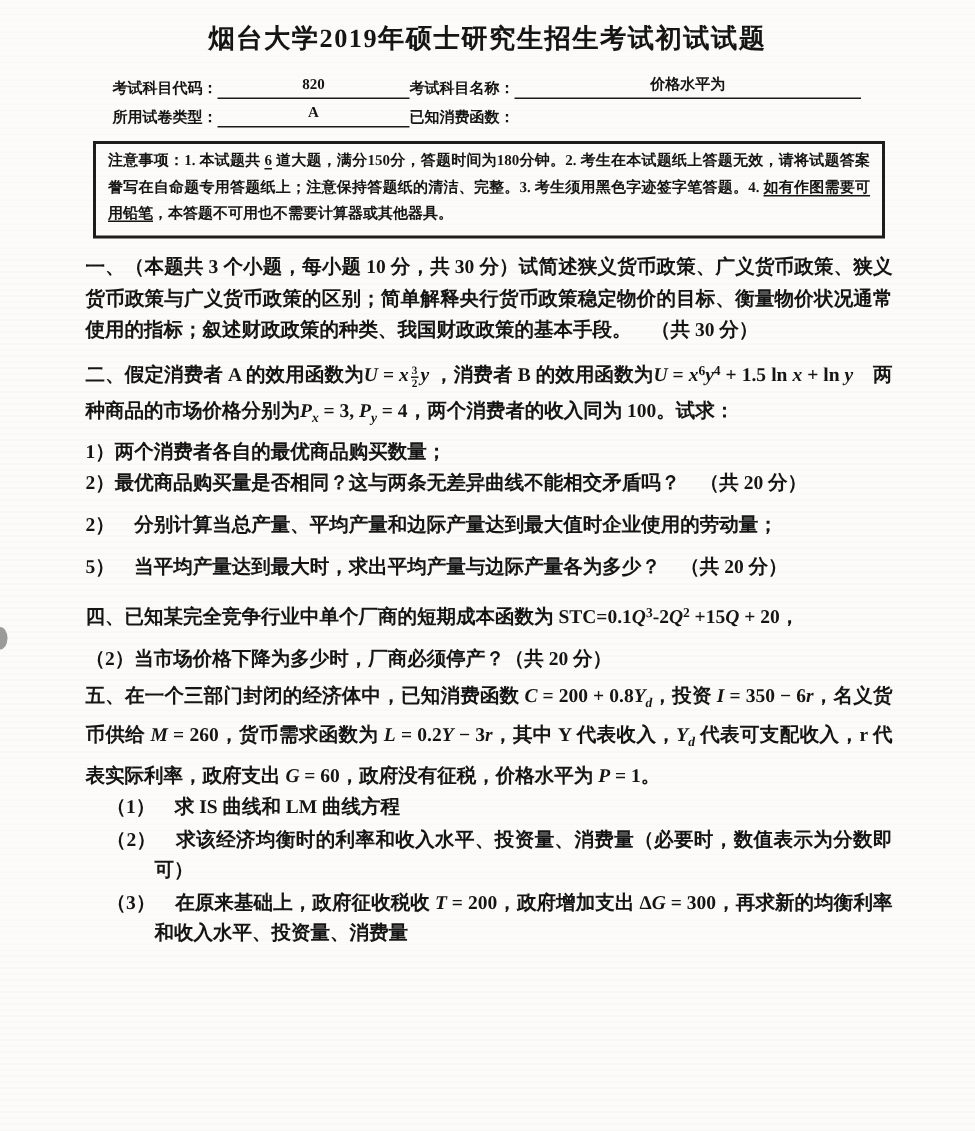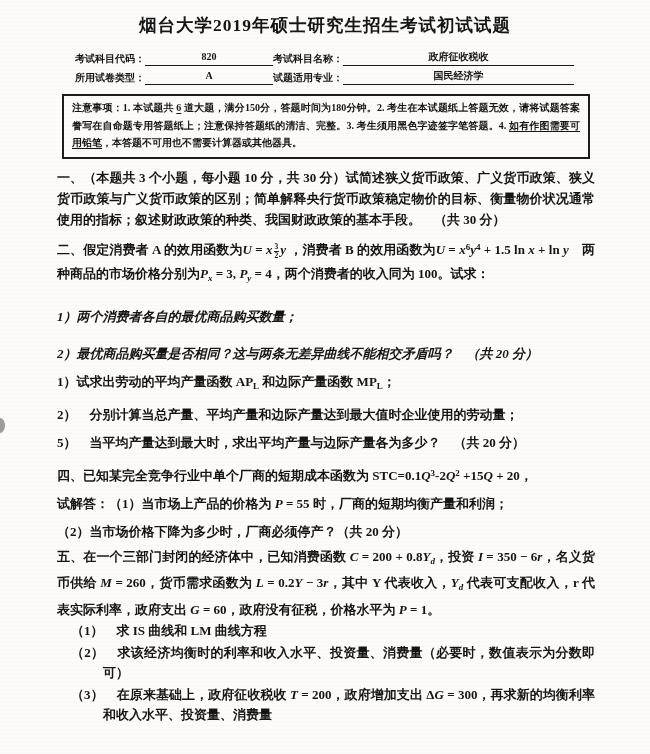--- a/index.html
+++ b/index.html
@@ -32,21 +32,21 @@
     border:2px solid #1d1d1d; padding:3px 8px 5px;
     font-size:10px; font-weight:700; line-height:17.5px; text-align:justify;
   }
   .body { margin:8px 55px 0 57px; font-size:13px; font-weight:600; }
   .body p { margin:0; line-height:21px; text-align:justify; }
   section { display:block; }
   .q1 { margin-top:2px; }
   .q1 p { line-height:21px; }
   .q2 { margin-top:5px; }
   .q2 .intro { line-height:24px; }
-  .q2 .s { margin-top:16px;font-style:italic; }
+  .q2 .s { margin-top:0; }
   .q3 { margin-top:6px; }
   .q3 .intro { line-height:24px; }
   .q3 .s { margin-top:7px; }
   .q4 { margin-top:10px; }
   .q4 .s { margin-top:7px; }
   .q5 { margin-top:4px; }
   .q5 .intro { line-height:21.5px; }
   .q5 .s { margin-top:1px; line-height:20.5px; margin-left:14px; padding-left:32px; text-indent:-32px; }
   .ind1 { margin-left:33px; }
   
@@ -72,27 +72,26 @@
 
 <div class="page">
 
   <h1 class="title">烟台大学2019年硕士研究生招生考试初试试题</h1>
 
   <div class="hdr">
     <div class="hrow">
       <span class="hlabel">考试科目代码：</span>
       <span class="hval w1">820</span>
       <span class="hlabel">考试科目名称：</span>
-      <span class="hval w2">政府征收税收</span>
+      <span class="hval w2">价格水平为</span>
     </div>
     <div class="hrow">
       <span class="hlabel">所用试卷类型：</span>
       <span class="hval w1">A</span>
-      <span class="hlabel">试题适用专业：</span>
-      <span class="hval w2">国民经济学</span>
+      <span class="hlabel">已知消费函数：</span>
     </div>
   </div>
 
   <div class="notice"><span>注意事项：1. 本试题共 </span><span class="u">6</span><span> 道大题，满分150分，答题时间为180分钟。2. 考生在本试题纸上答题无效，请将试题答案誊写在自命题专用答题纸上；注意保持答题纸的清洁、完整。3. 考生须用黑色字迹签字笔答题。4. </span><span class="u">如有作图需要可用铅笔</span><span>，本答题不可用也不需要计算器或其他器具。</span></div>
 
   <div class="body">
 
     <section class="q1">
       <p><span>一、（本题共 3 个小题，每小题 10 分，共 30 分）试简述狭义货币政策、广义货币政策、狭义货币政策与广义货币政策的区别；简单解释央行货币政策稳定物价的目标、衡量物价状况通常使用的指标；叙述财政政策的种类、我国财政政策的基本手段。　（共 30 分）</span></p>
     </section>
@@ -100,28 +99,26 @@
     <section class="q2">
       <p class="intro"><span>二、假定消费者 A 的效用函数为</span><span class="m">U</span><span class="mr"> = </span><span class="m">x</span><span class="frac">
             <span>3</span>
             <span>2</span>
           </span><span class="m">y</span><span> ，消费者 B 的效用函数为</span><span class="m">U</span><span class="mr"> = </span><span class="m">x</span><span class="sup">6</span><span class="m">y</span><span class="sup">4</span><span class="mr"> + 1.5 ln </span><span class="m">x</span><span class="mr"> + ln </span><span class="m">y</span><span>　两种商品的市场价格分别为</span><span class="m">P</span><span class="subi">x</span><span class="mr"> = 3, </span><span class="m">P</span><span class="subi">y</span><span class="mr"> = 4</span><span>，两个消费者的收入同为 100。试求：</span></p>
       <p class="s"><span>1）两个消费者各自的最优商品购买数量；</span></p>
       <p class="s"><span>2）最优商品购买量是否相同？这与两条无差异曲线不能相交矛盾吗？　（共 20 分）</span></p>
     </section>
 
     <section class="q3">
-      <p class="s"><span>1）试求出劳动的平均产量函数 AP</span><span class="sub">L</span><span> 和边际产量函数 MP</span><span class="sub">L</span><span>；</span></p>
       <p class="s"><span>2）　分别计算当总产量、平均产量和边际产量达到最大值时企业使用的劳动量；</span></p>
       <p class="s"><span>5）　当平均产量达到最大时，求出平均产量与边际产量各为多少？　（共 20 分）</span></p>
     </section>
 
     <section class="q4">
       <p><span>四、已知某完全竞争行业中单个厂商的短期成本函数为 STC=0.1</span><span class="m">Q</span><span class="sup">3</span><span class="mr">-2</span><span class="m">Q</span><span class="sup">2</span><span class="mr"> +15</span><span class="m">Q</span><span class="mr"> + 20</span><span>，</span></p>
-      <p class="s"><span>试解答：（1）当市场上产品的价格为 </span><span class="m">P</span><span class="mr"> = 55 </span><span>时，厂商的短期均衡产量和利润；</span></p>
       <p class="s ind1"><span>（2）当市场价格下降为多少时，厂商必须停产？（共 20 分）</span></p>
     </section>
 
     <section class="q5">
       <p class="intro"><span>五、在一个三部门封闭的经济体中，已知消费函数 </span><span class="m">C</span><span class="mr"> = 200 + 0.8</span><span class="m">Y</span><span class="subi">d</span><span>，投资 </span><span class="m">I</span><span class="mr"> = 350 − 6</span><span class="m">r</span><span>，名义货币供给 </span><span class="m">M</span><span class="mr"> = 260</span><span>，货币需求函数为 </span><span class="m">L</span><span class="mr"> = 0.2</span><span class="m">Y</span><span class="mr"> − 3</span><span class="m">r</span><span>，其中 Y 代表收入，</span><span class="m">Y</span><span class="subi">d</span><span> 代表可支配收入，r 代表实际利率，政府支出 </span><span class="m">G</span><span class="mr"> = 60</span><span>，政府没有征税，价格水平为 </span><span class="m">P</span><span class="mr"> = 1</span><span>。</span></p>
       <p class="s"><span>（1）　求 IS 曲线和 LM 曲线方程</span></p>
       <p class="s"><span>（2）　求该经济均衡时的利率和收入水平、投资量、消费量（必要时，数值表示为分数即可）</span></p>
       <p class="s"><span>（3）　在原来基础上，政府征收税收 </span><span class="m">T</span><span class="mr"> = 200</span><span>，政府增加支出 </span><span class="mr">Δ</span><span class="m">G</span><span class="mr"> = 300</span><span>，再求新的均衡利率和收入水平、投资量、消费量</span></p>
 
     </section>

